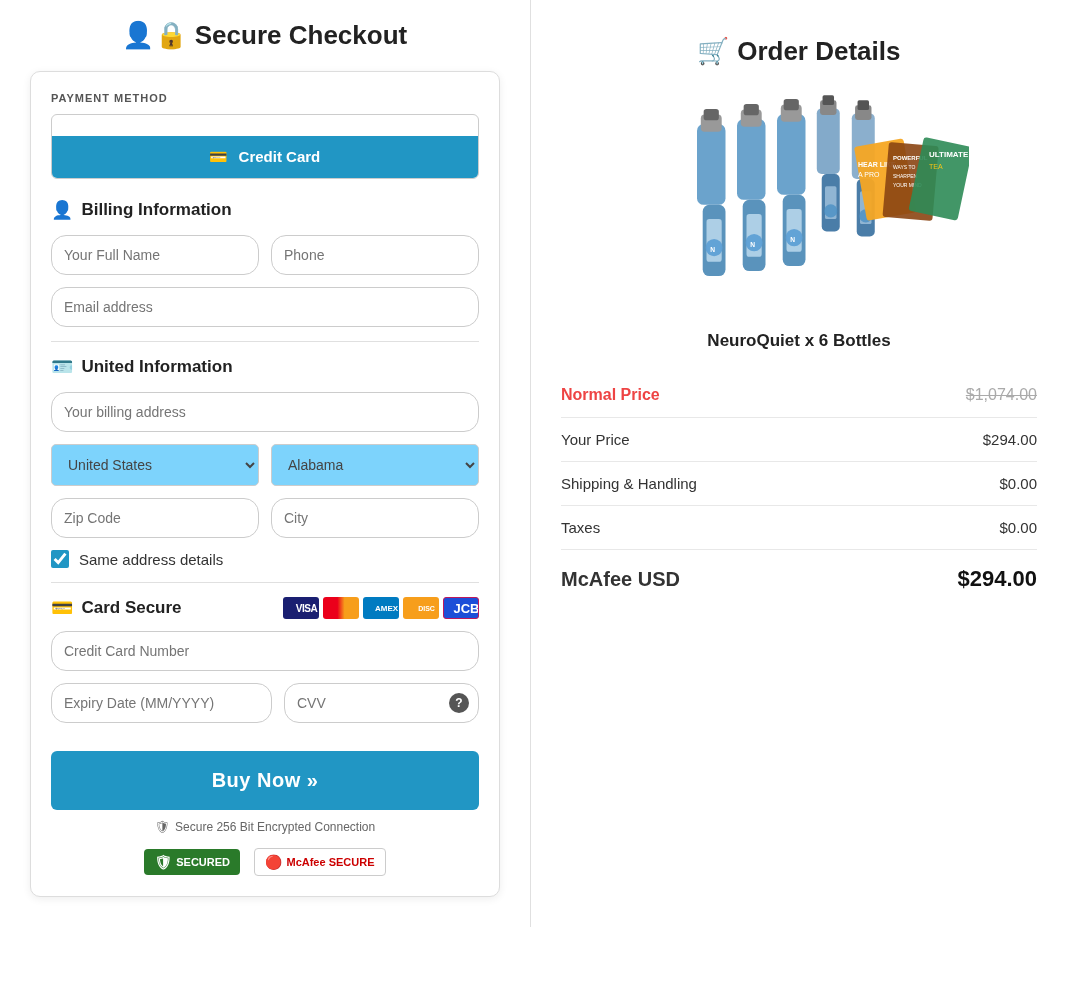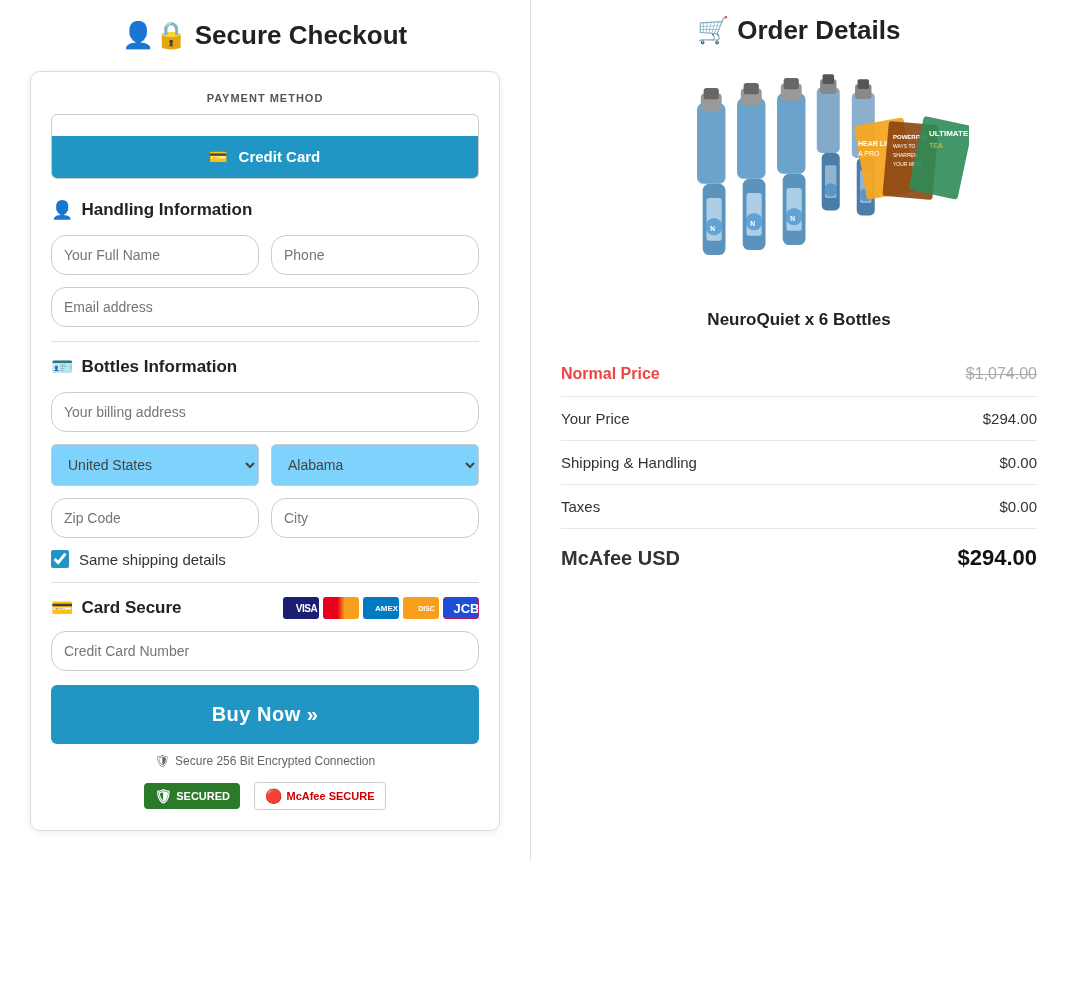--- a/index.html
+++ b/index.html
@@ -37,21 +37,20 @@
       padding: 20px;
       box-shadow: 0 2px 8px rgba(0,0,0,0.07);
     }
     .payment-method-label {
       font-size: 11px;
       font-weight: bold;
       letter-spacing: 1px;
       color: #555;
       margin-bottom: 10px;
       text-transform: uppercase;
-      text-align: center;
     }
     .payment-tabs {
       display: flex;
       border-radius: 6px;
       overflow: hidden;
       border: 1px solid #ccc;
       margin-bottom: 20px;
     }
     .payment-tab {
       flex: 1;
@@ -196,21 +195,21 @@
     .buy-now-btn {
       width: 100%;
       padding: 18px;
       background: #2196c4;
       color: #fff;
       border: none;
       border-radius: 6px;
       font-size: 20px;
       font-weight: bold;
       cursor: pointer;
-      margin-top: 2px;
+      margin-top: 28px;
       margin-bottom: 10px;
       letter-spacing: 0.5px;
     }
     .secure-text {
       text-align: center;
       font-size: 12px;
       color: #666;
       margin-bottom: 14px;
       display: flex;
       align-items: center;
@@ -240,21 +239,21 @@
       background: #fff;
       border: 1px solid #ccc;
       color: #c00;
     }
     .badge .badge-icon {
       font-size: 14px;
     }
     
     .right-panel {
       width: 537px;
-      padding: 15px 30px 30px 30px;
+      padding: 36px 30px 30px 30px;
       border-left: 1px solid #e0e0e0;
     }
     .right-header {
       text-align: center;
       margin-bottom: 20px;
     }
     .right-header h1 {
       font-size: 26px;
       font-weight: bold;
       color: #222;
@@ -315,36 +314,36 @@
       <div class="payment-tabs">
         <button class="payment-tab active">
           <span class="tab-icon">💳</span>
           <span>Credit Card</span>
         </button>
       </div>
 
       
       <div class="section-title">
         <span class="sec-icon">👤</span>
-        <span>Handling Information</span>
+        <span>Billing Information</span>
       </div>
       <div class="form-row">
         <input type="text" class="form-input" placeholder="Your Full Name" style="">
         <input type="text" class="form-input" placeholder="Phone" style="">
       </div>
       <div class="form-row">
         <input type="text" class="form-input" placeholder="Email address" style="">
       </div>
 
       <hr class="divider">
 
       
       <div class="section-title">
         <span class="sec-icon">🪪</span>
-        <span>Bottles Information</span>
+        <span>United Information</span>
       </div>
       <div class="form-row">
         <input type="text" class="form-input" placeholder="Your billing address" style="">
       </div>
       <div class="form-row">
         <select class="form-select">
           <option selected="">United States</option>
           <option>Canada</option>
           <option>United Kingdom</option>
         </select>
@@ -353,21 +352,21 @@
           <option>Alaska</option>
           <option>Arizona</option>
         </select>
       </div>
       <div class="form-row">
         <input type="text" class="form-input" placeholder="Zip Code" style="">
         <input type="text" class="form-input" placeholder="City" style="">
       </div>
       <div class="checkbox-row">
         <input type="checkbox" id="same-shipping" checked="" style="">
-        <label for="same-shipping">Same shipping details</label>
+        <label for="same-shipping">Same address details</label>
       </div>
 
       <hr class="divider">
 
       
       <div class="card-details-header">
         <div class="section-title" style="margin:0">
           <span class="sec-icon">💳</span>
           <span>Card Secure</span>
         </div>
@@ -375,20 +374,27 @@
           <div class="card-icon visa">VISA</div>
           <div class="card-icon mc"></div>
           <div class="card-icon amex">AMEX</div>
           <div class="card-icon disc" style="background:#f79e1b; color:#fff; font-size:7px;">DISC</div>
           <div class="card-icon jcb">JCB</div>
         </div>
       </div>
       <div class="form-row">
         <input type="text" class="form-input" placeholder="Credit Card Number" style="">
       </div>
+      <div class="cvv-row">
+        <input type="text" class="form-input" style="flex: 1 1 0%;" placeholder="Expiry Date (MM/YYYY)">
+        <div class="cvv-input-wrap">
+          <input type="text" class="form-input" placeholder="CVV" style="">
+          <div class="cvv-help">?</div>
+        </div>
+      </div>
 
       
       <button class="buy-now-btn">
         <span>Buy Now »</span>
       </button>
 
       
       <div class="secure-text">
         <span>🛡</span>
         <span>Secure 256 Bit Encrypted Connection</span>

